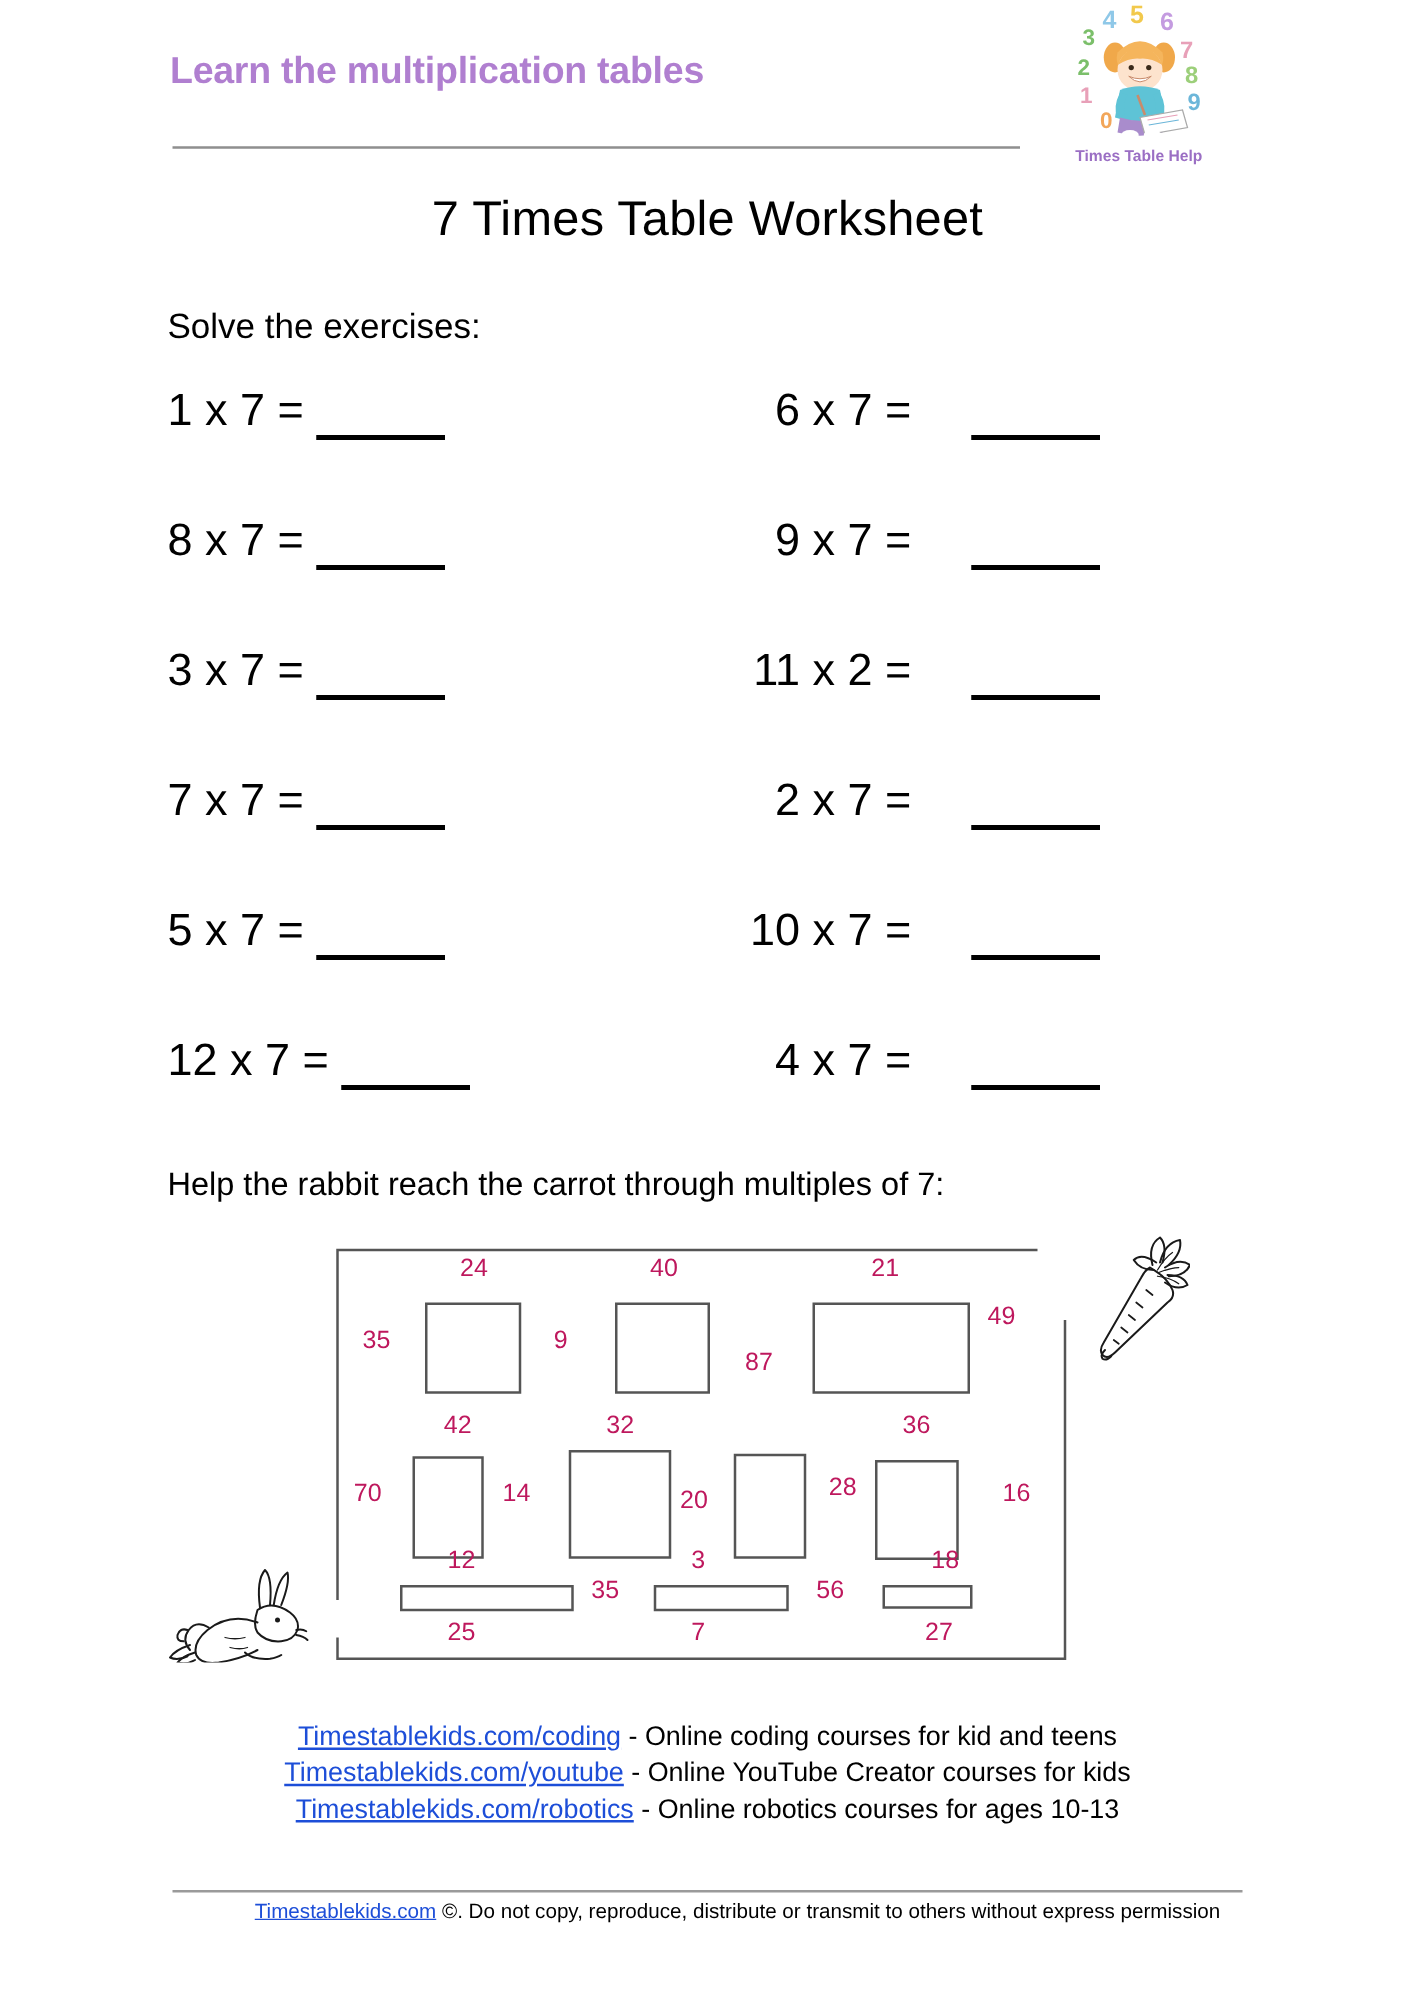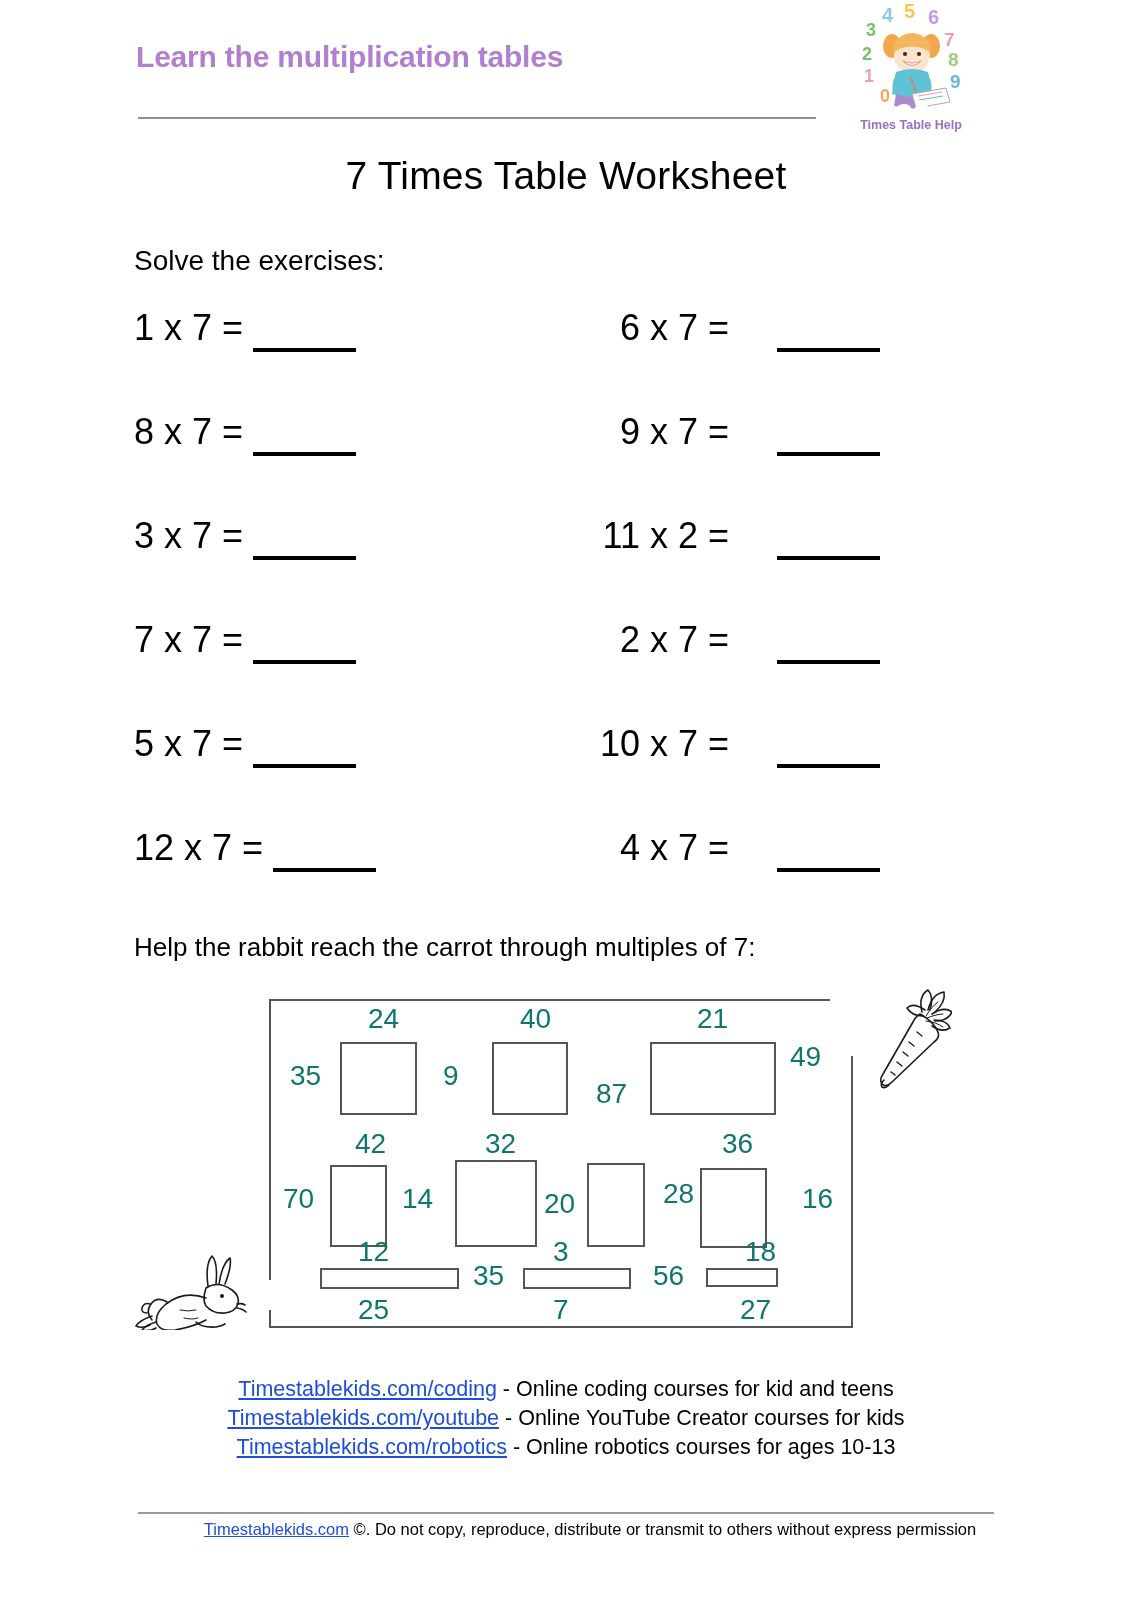--- a/index.html
+++ b/index.html
@@ -168,25 +168,25 @@
   }
 
   .cellbox {
     position: absolute;
     border: 2px solid #555;
     background: #ffffff;
     box-sizing: border-box;
   }
   .mnum {
     position: absolute;
-    font-size: 28px;
+    font-size: 20px;
     font-weight: normal;
     line-height: 1;
     white-space: nowrap;
-    color: #0f766e;
+    color: #be185d;
     text-align: right;
   }
 
   
   .rabbit-art {
     position: absolute;
     left: 4px;
     top: 272px;
     width: 125px;
     height: 78px;

